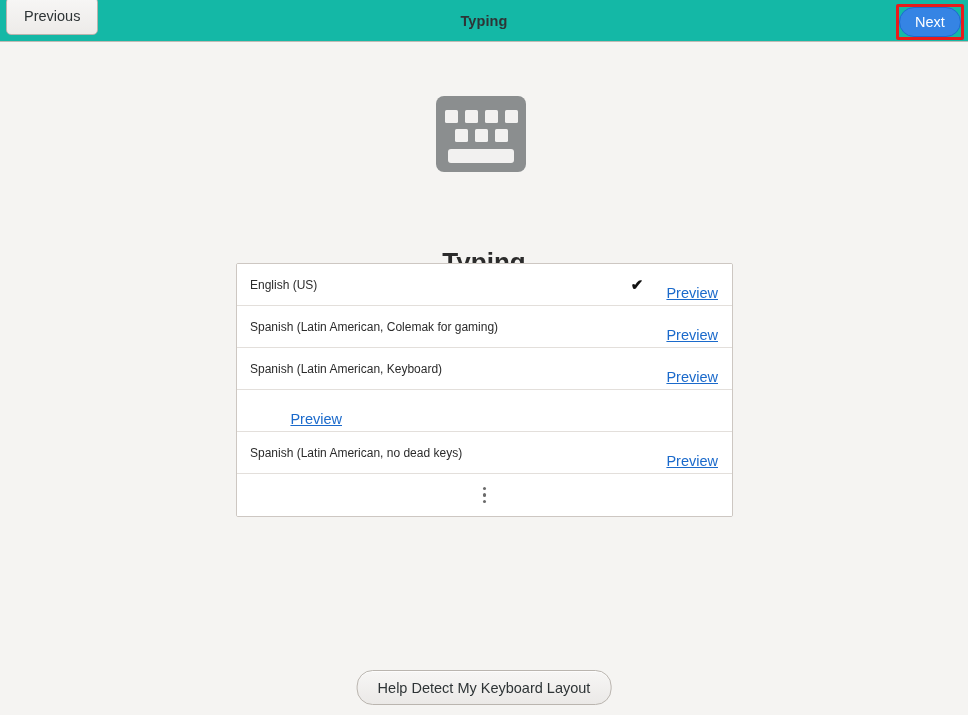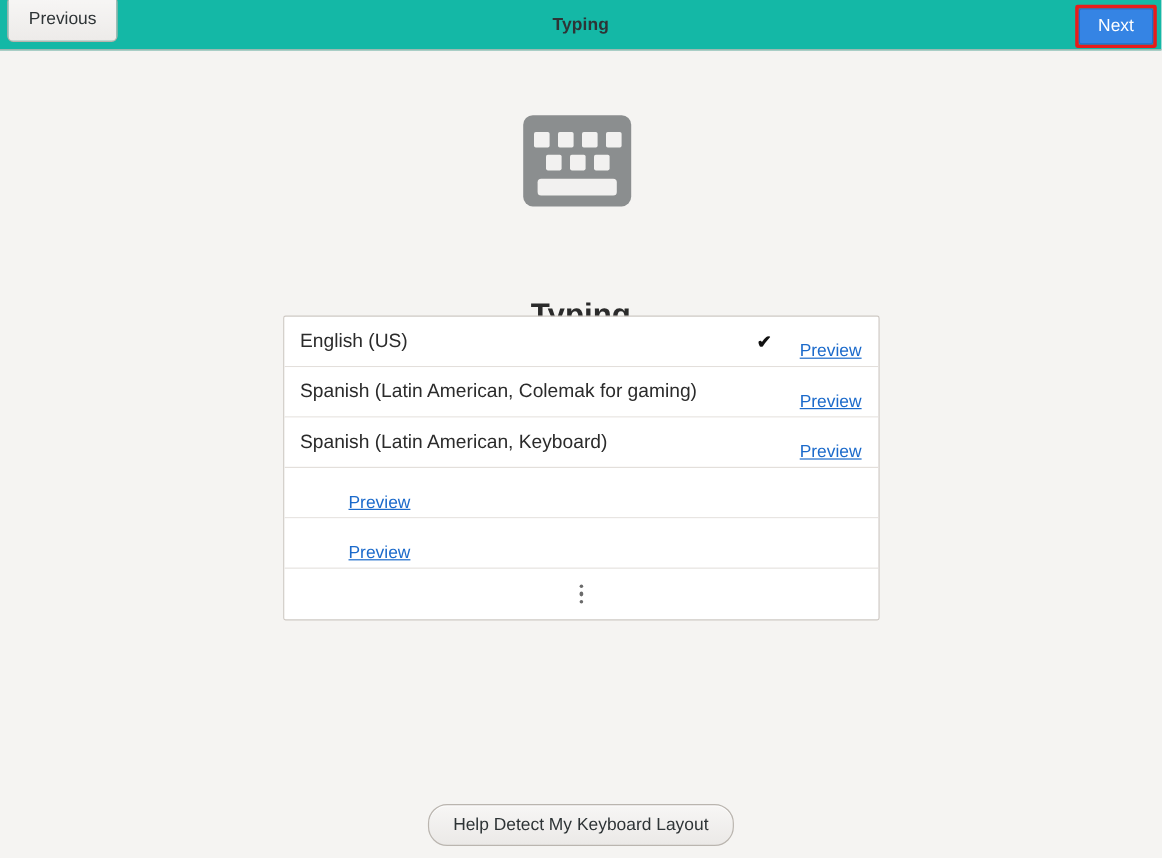--- a/index.html
+++ b/index.html
@@ -65,21 +65,21 @@
     padding: 0;
   }
   .btn-next {
     width: 100%;
     height: 100%;
     display: flex;
     align-items: center;
     justify-content: center;
     background: #3584e4;
     border: 1px solid #1c6cd0;
-    border-radius: 2px;
+    border-radius: 15px;
     color: #ffffff;
     font-size: 14.5px;
     cursor: pointer;
     font-family: "Liberation Sans", sans-serif;
   }
 
   
   .content {
     height: 673px;
     position: relative;
@@ -152,21 +152,21 @@
     height: 42px;
     display: flex;
     align-items: center;
     padding: 0 14px 0 13px;
     border-bottom: 1px solid #e3dfdb;
     background: #ffffff;
     cursor: pointer;
   }
   .layout-row:last-child { border-bottom: none; }
   .layout-name {
-    font-size: 16px;
+    font-size: 12px;
     color: #2b2b2b;
     flex: 1 1 auto;
     white-space: nowrap;
     overflow: hidden;
     text-overflow: ellipsis;
   }
   .layout-check {
     width: 22px;
     text-align: center;
     font-size: 15px;
@@ -272,20 +272,21 @@
       <div class="layout-row">
         <span class="layout-name">Spanish (Latin American, Keyboard)</span>
         <span class="layout-check"></span>
         <a class="layout-preview" style="color: rgb(27, 106, 203);">Preview</a>
       </div>
       <div class="layout-row">
         <span class="layout-check"></span>
         <a class="layout-preview" style="color: rgb(27, 106, 203);">Preview</a>
       </div>
       <div class="layout-row">
+        <span class="layout-name">Spanish (Latin American, no dead keys)</span>
         <span class="layout-check"></span>
         <a class="layout-preview" style="color: rgb(27, 106, 203);">Preview</a>
       </div>
       <div class="layout-row more">
         <span class="more-dots">
           <i></i>
           <i></i>
           <i></i>
         </span>
       </div>

